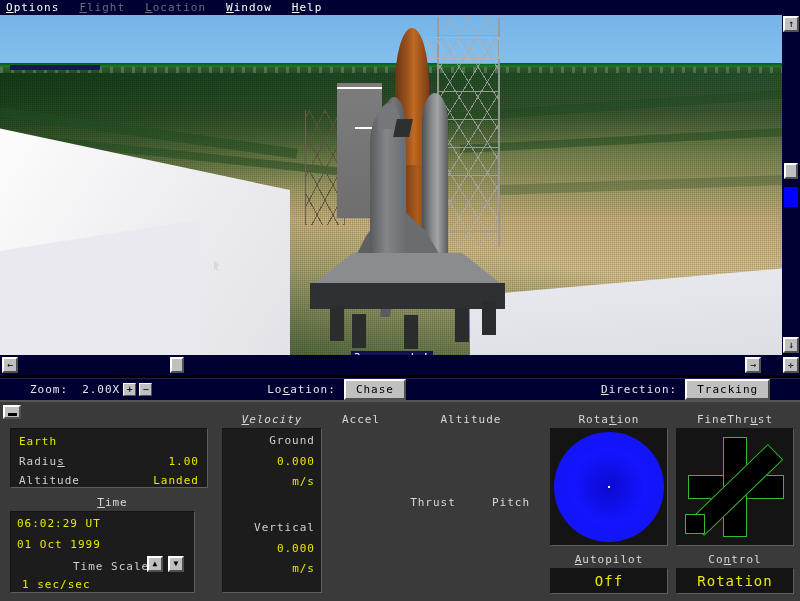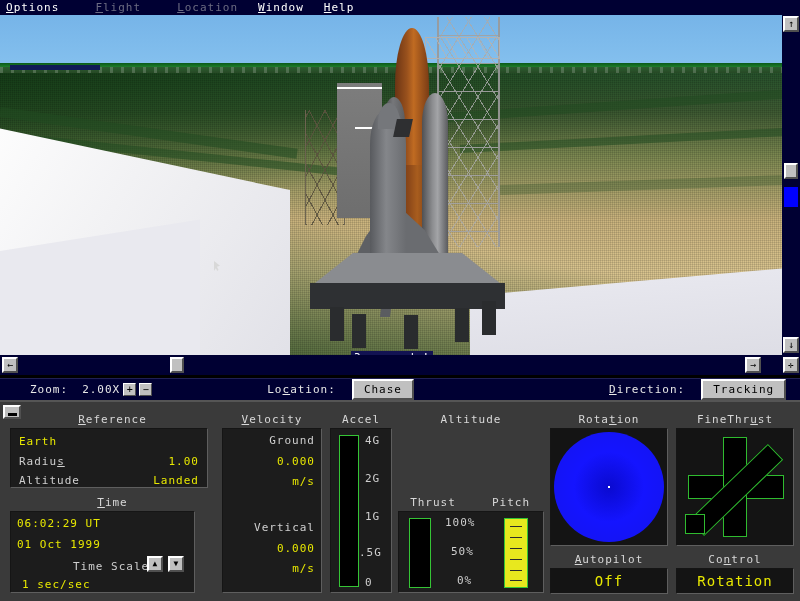--- a/index.html
+++ b/index.html
@@ -16,21 +16,21 @@
   .menubar {
     position: absolute; left: 0; top: 0; width: 800px; height: 15px;
     background: #000033;
     display: flex; align-items: center;
     padding-left: 6px;
   }
   .menu-item {
     color: #ffffff; font-size: 11px; letter-spacing: 1px;
     margin-right: 20px; white-space: nowrap; cursor: default;
   }
-  .menu-item.disabled { color: #6b6b82; margin-left: 16px; }
+  .menu-item.disabled { color: #6b6b82; }
   .menu-item u { text-decoration: underline; }
 
   
   .viewport {
     position: absolute; left: 0; top: 15px; width: 782px; height: 340px;
     overflow: hidden; background: #7fb9ea;
   }
   .sky {
     position: absolute; left: 0; top: 0; width: 100%; height: 50px;
     background: linear-gradient(180deg, #76b4e8 0%, #84c0ee 100%);
@@ -249,21 +249,21 @@
     border-right: 1px solid #505050; border-bottom: 1px solid #505050;
     display: flex; align-items: center; justify-content: center;
     font-size: 10px; color: #000; line-height: 1; cursor: pointer;
     margin-left: 3px;
   }
   .tb-field {
     background: #c0c0c0; color: #000;
     border-top: 2px solid #ffffff; border-left: 2px solid #ffffff;
     border-right: 2px solid #505050; border-bottom: 2px solid #505050;
     font-size: 11px; letter-spacing: 1px;
-    padding: 2px 10px; margin-left: 16px; cursor: pointer;
+    padding: 2px 10px; margin-left: 8px; cursor: pointer;
   }
 
   
   .panel {
     position: absolute; left: 0; top: 400px; width: 800px; height: 201px;
     background: #3a3a3a;
     border-top: 2px solid #555;
   }
   .min-btn {
     position: absolute; left: 3px; top: 3px; width: 18px; height: 14px;
@@ -451,82 +451,54 @@
     <span class="tb-label" style="margin-left:195px;"><u style="text-decoration:underline">D</u>irection:</span>
     <span class="tb-field">Tracking</span>
   </div>
 
   <div class="panel">
 
     <div class="min-btn">
         <i></i>
       </div>
 
-    <div class="grp-title" style="left:10px;top:11px;width:205px;"><u>R</u>eference</div>
     <div class="readout" style="left:10px;top:26px;width:198px;height:60px;">
       <div class="rval" style="left:8px;top:6px;">Earth</div>
       <div class="rlabel" style="left:8px;top:26px;">Radiu<u>s</u></div>
       <div class="rval right" style="right:8px;top:26px;">1.00</div>
       <div class="rlabel" style="left:8px;top:45px;">Altitude</div>
       <div class="rval right" style="right:8px;top:45px;">Landed</div>
     </div>
 
     <div class="grp-title" style="left:10px;top:94px;width:205px;"><u>T</u>ime</div>
     <div class="readout" style="left:10px;top:109px;width:185px;height:82px;text-align:right;">
       <div class="rval" style="left:6px;top:5px;">06:02:29 UT</div>
       <div class="rval" style="left:6px;top:26px;">01 Oct 1999</div>
       <div class="rlabel" style="left:62px;top:48px;">Time Scale</div>
       <div class="arrow-btn" style="left:136px;top:44px;">▲</div>
       <div class="arrow-btn" style="left:157px;top:44px;">▼</div>
       <div class="rval" style="left:11px;top:66px;">1 sec/sec</div>
     </div>
 
-    <div class="grp-title" style="left:222px;top:11px;width:100px;"><u>V</u>elocity</div>
+    <div class="grp-title" style="left:222px;top:11px;width:100px;font-style:italic;"><u>V</u>elocity</div>
     <div class="readout" style="left:222px;top:26px;width:100px;height:165px;">
       <div class="rlabel right" style="right:6px;top:5px;">Ground</div>
       <div class="rval" style="right:6px;top:26px;text-align:right;">0.000</div>
       <div class="rval" style="right:6px;top:46px;text-align:right;">m/s</div>
       <div class="rlabel right" style="right:6px;top:92px;">Vertical</div>
       <div class="rval" style="right:6px;top:113px;text-align:right;">0.000</div>
       <div class="rval" style="right:6px;top:133px;text-align:right;">m/s</div>
     </div>
 
     <div class="grp-title" style="left:330px;top:11px;width:62px;">Accel</div>
-    <div class="readout" style="left:330px;top:26px;width:62px;height:165px;">
-      <div class="gauge-outer" style="left:8px;top:6px;width:20px;height:152px;">
-        <div class="gauge-fill" style="height:0%; background:#35c435;"></div>
-      </div>
-      <div class="gscale" style="left:34px;top:5px;">4G</div>
-      <div class="gscale" style="left:34px;top:43px;">2G</div>
-      <div class="gscale" style="left:34px;top:81px;">1G</div>
-      <div class="gscale" style="left:28px;top:117px;">.5G</div>
-      <div class="gscale" style="left:34px;top:147px;">0</div>
-    </div>
 
     <div class="grp-title" style="left:398px;top:11px;width:146px;">Altitude</div>
 
     <div class="grp-title" style="left:398px;top:94px;width:70px;">Thrust</div>
     <div class="grp-title" style="left:478px;top:94px;width:66px;">Pitch</div>
-    <div class="readout" style="left:398px;top:109px;width:146px;height:82px;">
-      <div class="gauge-outer" style="left:10px;top:6px;width:22px;height:70px;">
-        <div class="gauge-fill" style="height:0%; background:#35c435;"></div>
-      </div>
-      <div class="gscale" style="left:46px;top:4px;">100%</div>
-      <div class="gscale" style="left:52px;top:33px;">50%</div>
-      <div class="gscale" style="left:58px;top:62px;">0%</div>
-      <div class="gauge-outer" style="left:105px;top:6px;width:24px;height:70px;">
-        <div class="gauge-fill" style="height:100%;"></div>
-        <div class="fuel-tick" style="top:7px;"></div>
-        <div class="fuel-tick" style="top:18px;"></div>
-        <div class="fuel-tick" style="top:29px;"></div>
-        <div class="fuel-tick" style="top:40px;"></div>
-        <div class="fuel-tick" style="top:51px;"></div>
-        <div class="fuel-tick" style="top:61px;"></div>
-      </div>
-    </div>
 
     <div class="grp-title" style="left:550px;top:11px;width:118px;">Rota<u>t</u>ion</div>
     <div class="rot-ball-box" style="left:550px;top:26px;width:118px;height:118px;">
       <div class="rot-ball">
         <div class="rot-dot"></div>
       </div>
     </div>
 
     <div class="grp-title" style="left:676px;top:11px;width:118px;">FineThr<u>u</u>st</div>
     <div class="ft-box" style="left:676px;top:26px;width:118px;height:118px;">

